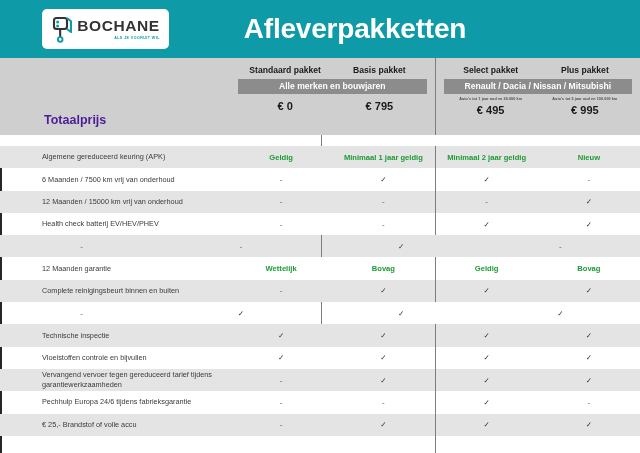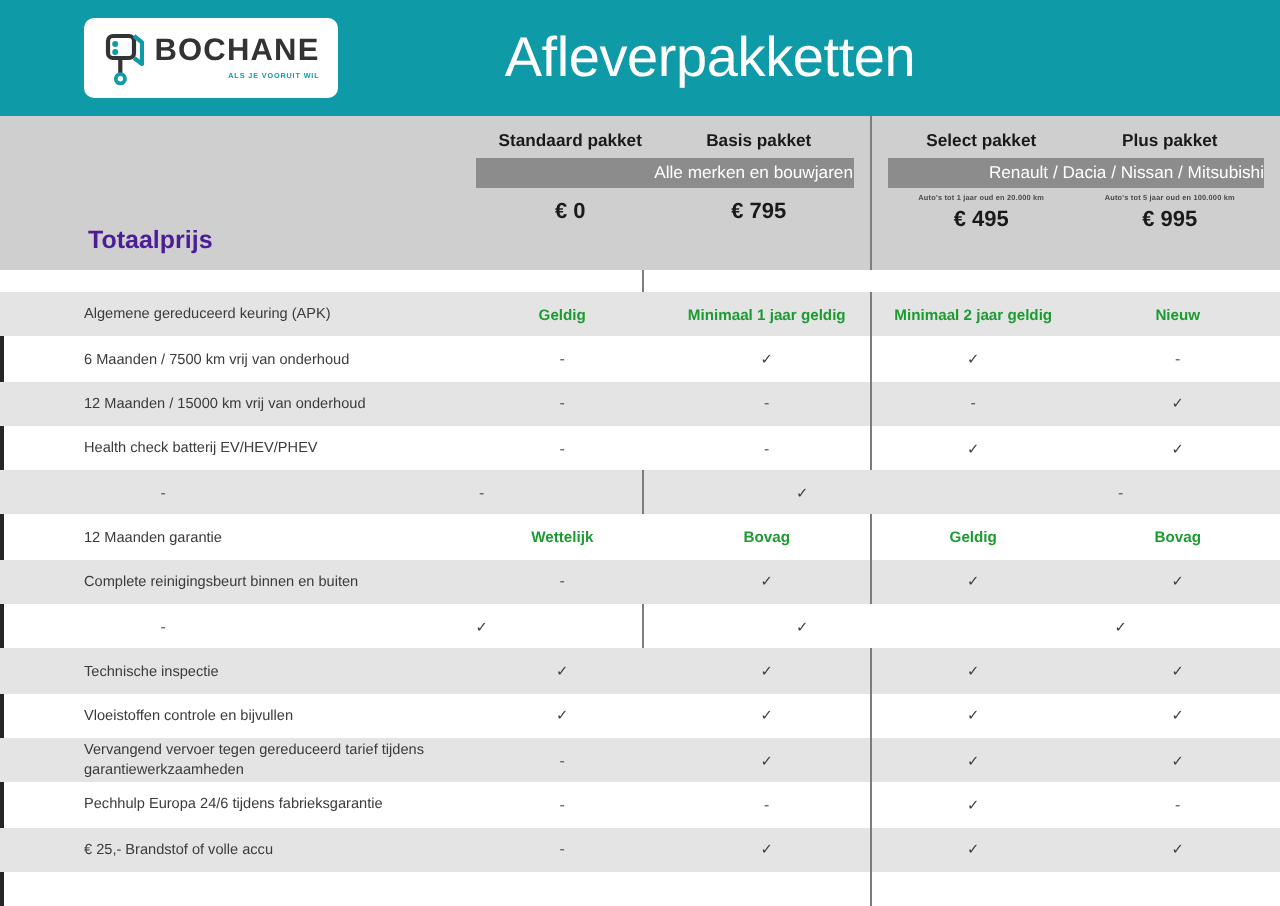--- a/index.html
+++ b/index.html
@@ -44,21 +44,21 @@
     font-weight: bold; align-self: flex-end; margin-top: 2px;
   }
   .banner-title {
     position: absolute;
     left: 0; right: 0; top: 50%;
     transform: translateY(-50%);
     text-align: center;
     padding-left: 70px;
     color: #ffffff;
     font-size: 28px;
-    font-weight: normal;
+    font-weight: bold;
     letter-spacing: -0.2px;
   }
 
   
   .head-block {
     background: #cfcfcf;
     flex: 0 0 77px;
     position: relative;
     display: flex;
   }
@@ -76,22 +76,22 @@
     display: flex; margin-top: 7px;
   }
   .pkg-name {
     flex: 1 1 0; text-align: center;
     font-size: 8.6px; font-weight: bold; color: #1a1a1a;
   }
   .brand-bar {
     margin-top: 4px;
     background: #8c8c8c;
     color: #ffffff;
-    font-size: 8.6px; font-weight: normal;
-    text-align: right;
+    font-size: 8.6px; font-weight: bold;
+    text-align: center;
     padding: 3px 0 3px;
     line-height: 1.1;
   }
   .sub-notes { display: flex; margin-top: 2.5px; }
   .sub-note {
     flex: 1 1 0; text-align: center;
     font-size: 3.7px; color: #4a4a4a; font-weight: bold;
     letter-spacing: 0.1px;
   }
   .prices { display: flex; margin-top: 3px; }

